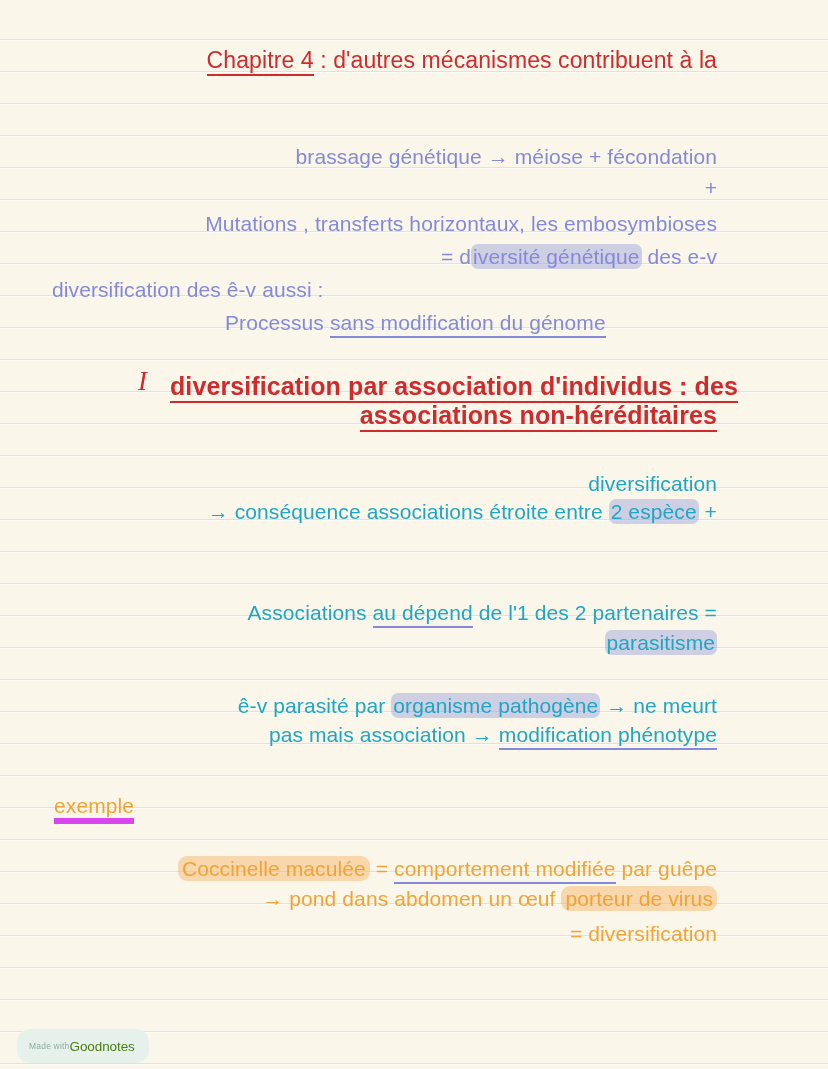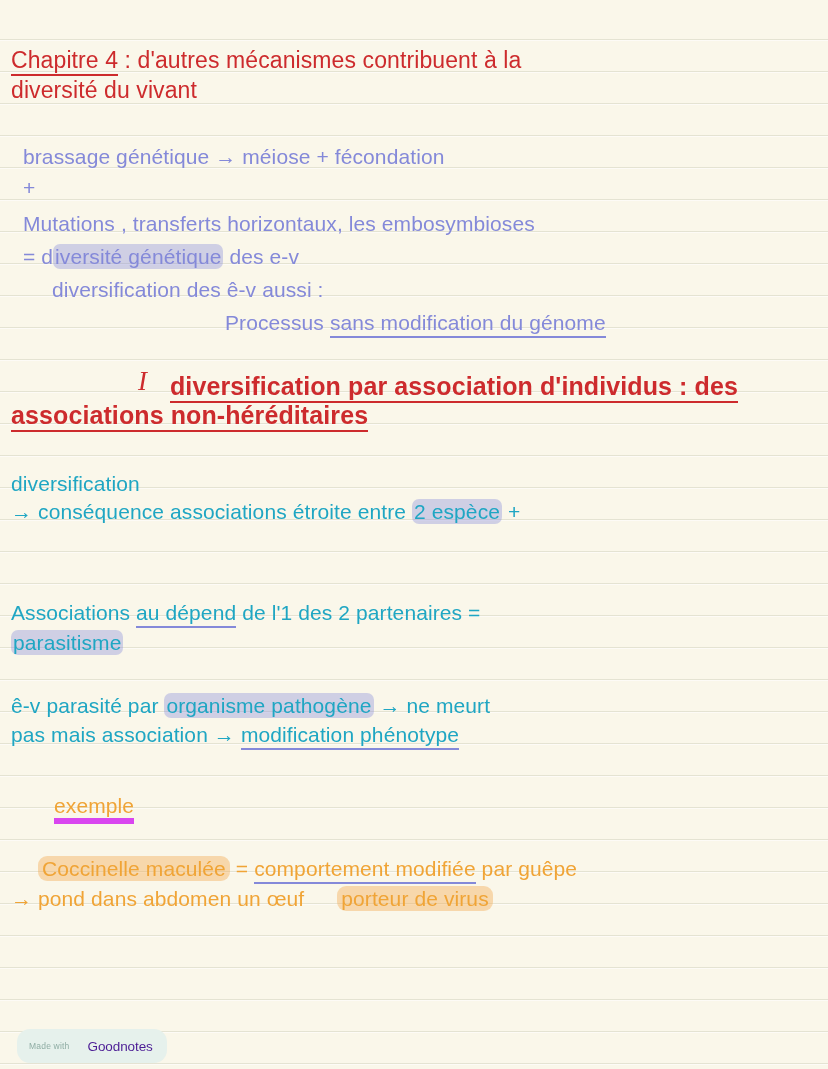--- a/index.html
+++ b/index.html
@@ -42,21 +42,21 @@
     height: 1069px;
   }
 
   
   .ln {
     position: absolute;
     white-space: nowrap;
     line-height: 1.05;
     letter-spacing: 0.1px;
   }
-  .center { left: 11px; width: 700px; text-align: left; }
+  .center { left: 17px; width: 700px; text-align: right; }
 
   
   .red    { color: #cd2b2d; }
   .purple { color: #8489d9; padding-left: 12px; }
   .cyan   { color: #1fa6c3; }
   .orange { color: #f0a436; }
 
   
   .t-title { font-size: 23px; }
   .t-body  { font-size: 21px; }
@@ -80,21 +80,20 @@
     border-radius: 7px;
     padding: 1px 2px;
     box-decoration-break: clone;
     -webkit-box-decoration-break: clone;
   }
   .hl-orange {
     background: rgba(244,172,84,0.42);
     border-radius: 9px;
     padding: 1px 4px;
     box-decoration-break: clone;
-    margin-left: 27px;
     -webkit-box-decoration-break: clone;
   }
 
   
   .roman-i {
     position: absolute;
     font-family: "Liberation Serif", serif;
     font-size: 27px;
     color: #cd2b2d;
     font-style: italic;
@@ -102,46 +101,45 @@
 
   
   #goodnotes-badge {
     position: absolute;
     left: 17px;
     top: 1029px;
     height: 34px;
     padding: 0 14px 0 12px;
     display: flex;
     align-items: center;
-    gap: 18px;
+    gap: 0;
     background: #e6f1ec;
     border-radius: 13px;
     z-index: 3;
   }
   #goodnotes-badge .gn-made {
     font-size: 8.5px;
     color: #8fada4;
     letter-spacing: 0.2px;
   }
   #goodnotes-badge .gn-name {
     font-size: 13.5px;
-    color: #4c1d95;
+    color: #4d7c0f;
     letter-spacing: -0.1px;
     text-align: right;
   }
 </style>
 </head>
 <body>
 
 <div id="paper"></div>
 
 <div id="content">
 
   <div class="ln center red t-title" style="top:48px;"><span class="u-red">Chapitre 4</span><span> : d'autres mécanismes contribuent à la</span></div>
-  <div class="ln center red t-title" style="top:78px;">diversité du vivant</div>
 
   <div class="ln center purple t-body" style="top:146px;">brassage génétique → méiose + fécondation</div>
   <div class="ln center purple t-body" style="top:177px;">+</div>
   <div class="ln center purple t-body" style="top:213px;">Mutations , transferts horizontaux, les embosymbioses</div>
   <div class="ln center purple t-body" style="top:246px;"><span>= d</span><span class="hl-purple">iversité génétique</span><span> des e-v</span></div>
   <div class="ln purple t-body" style="top:279px; left:40px;">diversification des ê-v aussi :</div>
   <div class="ln purple t-body" style="top:312px; left:213px;"><span>Processus </span><span class="u-purple">sans modification du génome</span></div>
 
   <div class="roman-i" style="top:366px; left:138px;">I</div>
   <div class="ln t-head red" style="top:373px; left:170px;"><span class="u-red">diversification par association d'individus : des</span></div>
@@ -152,19 +150,20 @@
 
   <div class="ln center cyan t-body" style="top:602px;"><span>Associations </span><span class="u-purple">au dépend</span><span> de l'1 des 2 partenaires =</span></div>
   <div class="ln center cyan t-body" style="top:632px;"><span class="hl-purple">parasitisme</span></div>
 
   <div class="ln center cyan t-body" style="top:695px;"><span>ê-v parasité par </span><span class="hl-purple">organisme pathogène</span><span> → ne meurt</span></div>
   <div class="ln center cyan t-body" style="top:724px;"><span>pas mais association → </span><span class="u-purple">modification phénotype</span></div>
 
   <div class="ln orange t-body" style="top:795px; left:54px;"><span class="u-orange">exemple</span></div>
   <div class="ln center orange t-body" style="top:858px;"><span class="hl-orange">Coccinelle maculée</span><span> = </span><span class="u-purple">comportement modifiée</span><span> par guêpe</span></div>
   <div class="ln center orange t-body" style="top:888px;"><span>→ pond dans abdomen un œuf </span><span class="hl-orange">porteur de virus</span></div>
+  <div class="ln center orange t-body" style="top:923px;">= diversification</div>
 
 </div>
 
 <div id="goodnotes-badge">
   <span class="gn-made">Made with</span>
   <span class="gn-name">Goodnotes</span>
 </div>
 
 </body></html>

